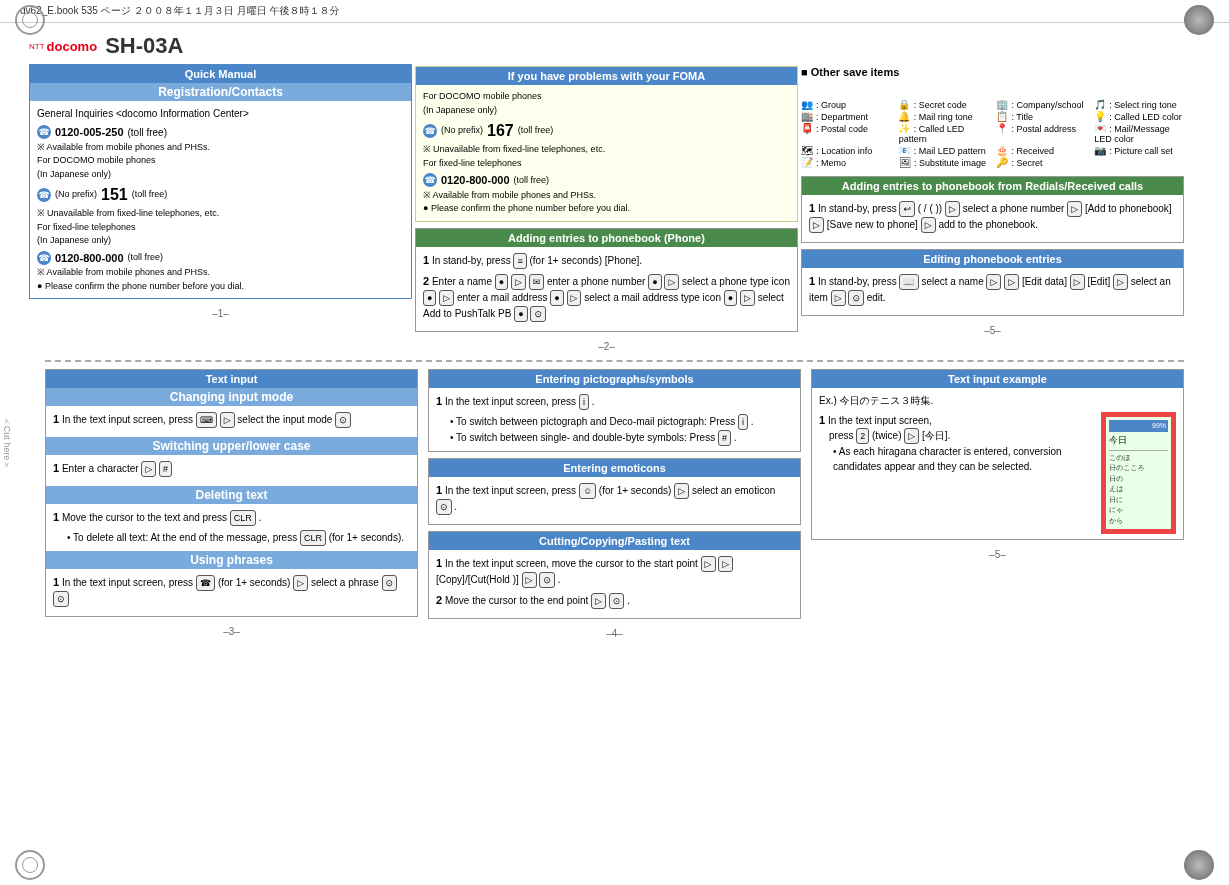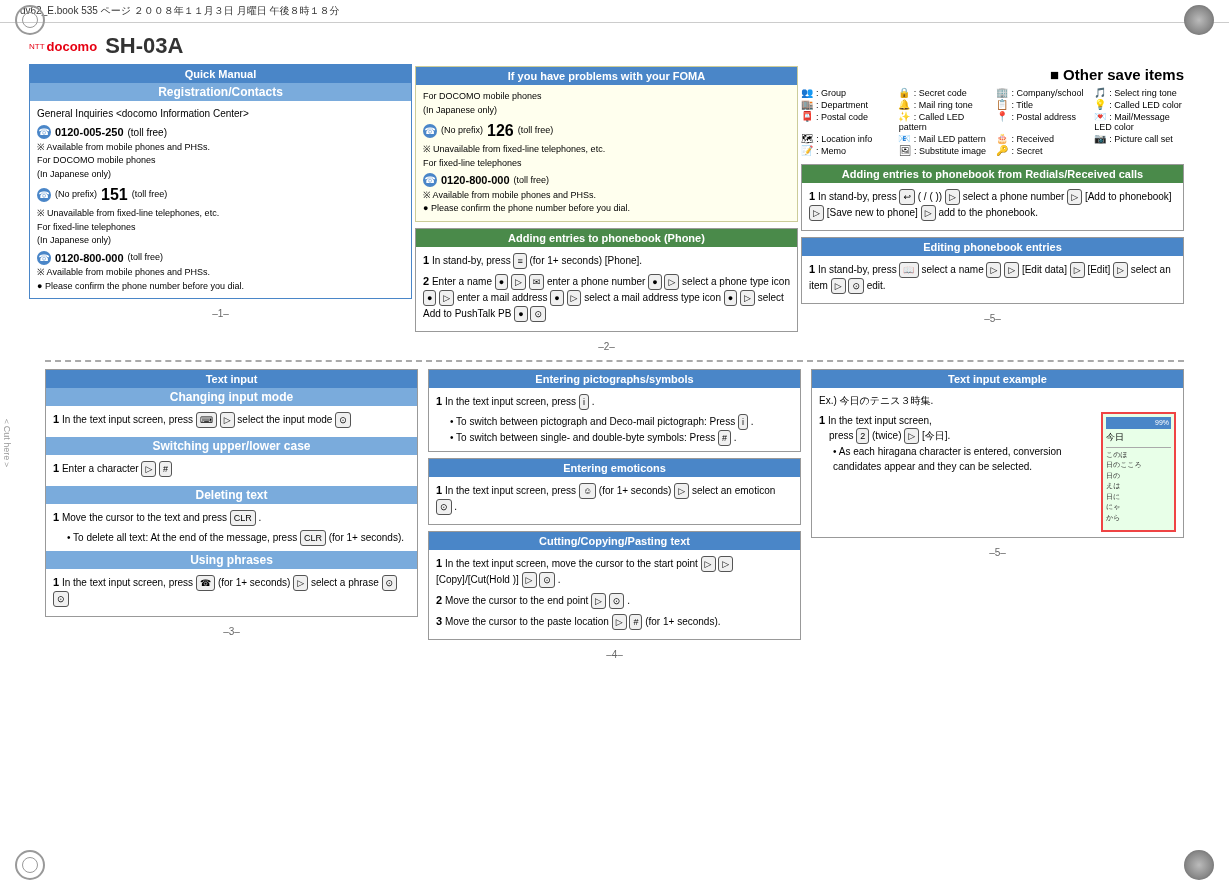--- a/index.html
+++ b/index.html
@@ -273,21 +273,21 @@
   <div style="flex:1; min-width:0;">
 
     <div class="section-box problems-box" style="margin-top:38px;">
       <div class="section-header" style="background:#4a86c8;">If you have problems with your FOMA</div>
       <div class="section-content">
         <div class="small-text">For DOCOMO mobile phones</div>
         <div class="small-text">(In Japanese only)</div>
         <div style="display:flex; align-items:center; gap:4px; margin-top:2px;">
           <span class="phone-icon">☎</span>
           <span class="small-text">(No prefix)</span>
-          <span class="number-display">126</span>
+          <span class="number-display">167</span>
           <span class="small-text">(toll free)</span>
         </div>
         <div class="small-text">※ Unavailable from fixed-line telephones, etc.</div>
         <div class="small-text">For fixed-line telephones</div>
         <div style="display:flex; align-items:center; gap:4px; margin-top:2px;">
           <span class="phone-icon">☎</span>
           <span class="number-small">0120-800-000</span>
           <span class="small-text">(toll free)</span>
         </div>
         <div class="small-text">※ Available from mobile phones and PHSs.</div>
@@ -329,21 +329,21 @@
         </div>
       </div>
     </div>
 
     <div class="page-divider">–2–</div>
   </div>
 
   <div style="flex:1; min-width:0;">
 
     <div style="margin-top:38px;">
-      <div style="font-weight:bold; font-size:15px; margin-bottom:4px;text-align:right;">■ Other save items</div>
+      <div style="font-weight:bold; font-size:11px; margin-bottom:21px;">■ Other save items</div>
       <div class="save-items-grid">
         <div><span style="font-size:10px;">👥</span> <span>: Group</span></div>
         <div><span style="font-size:10px;">🔒</span> <span>: Secret code</span></div>
         <div><span style="font-size:10px;">🏢</span> <span>: Company/school</span></div>
         <div><span style="font-size:10px;">🎵</span> <span>: Select ring tone</span></div>
         <div><span style="font-size:10px;">🏬</span> <span>: Department</span></div>
         <div><span style="font-size:10px;">🔔</span> <span>: Mail ring tone</span></div>
         <div><span style="font-size:10px;">📋</span> <span>: Title</span></div>
         <div><span style="font-size:10px;">💡</span> <span>: Called LED color</span></div>
         <div><span style="font-size:10px;">📮</span> <span>: Postal code</span></div>
@@ -517,27 +517,20 @@
           <span class="key-icon">⊙</span>
           <span>.</span>
         </div>
         <div class="step">
           <span class="step-num">2</span>
           <span>Move the cursor to the end point</span>
           <span class="key-icon">▷</span>
           <span class="key-icon">⊙</span>
           <span>.</span>
         </div>
-        <div class="step">
-          <span class="step-num">3</span>
-          <span>Move the cursor to the paste location</span>
-          <span class="key-icon">▷</span>
-          <span class="key-icon">#</span>
-          <span>(for 1+ seconds).</span>
-        </div>
       </div>
     </div>
 
     <div class="page-divider">–4–</div>
   </div>
 
   <div style="flex:1; min-width:0;">
     <div class="section-box">
       <div class="section-header blue">Text input example</div>
       <div class="section-content">
@@ -555,21 +548,21 @@
                 <span>(twice)</span>
                 <span class="key-icon">▷</span>
                 <span>[今日].</span>
               </div>
               <div class="bullet">
                 • <span>As each hiragana character is entered, conversion candidates appear and they can be selected.</span>
               </div>
             </div>
           </div>
 
-          <div style="width:75px; border:2px solid #ef4444; background:#e8ffe8; min-height:120px; font-size:8px; padding:3px; position:relative;">
+          <div style="width:75px; border:5px solid #ef4444; background:#e8ffe8; min-height:120px; font-size:8px; padding:3px; position:relative;">
             <div style="background:#4a86c8; color:white; font-size:7px; text-align:right; padding:1px 2px; margin-bottom:2px;">99%</div>
             <div style="font-size:9px; margin-bottom:2px;">今日</div>
             <div style="font-size:7px; color:#333; border-top:1px solid #aaa; margin-top:2px; padding-top:2px;">
               <div>このほ</div>
               <div>日のこころ</div>
               <div>日の</div>
               <div>えは</div>
               <div>日に</div>
               <div>にゃ</div>
               <div>から</div>

